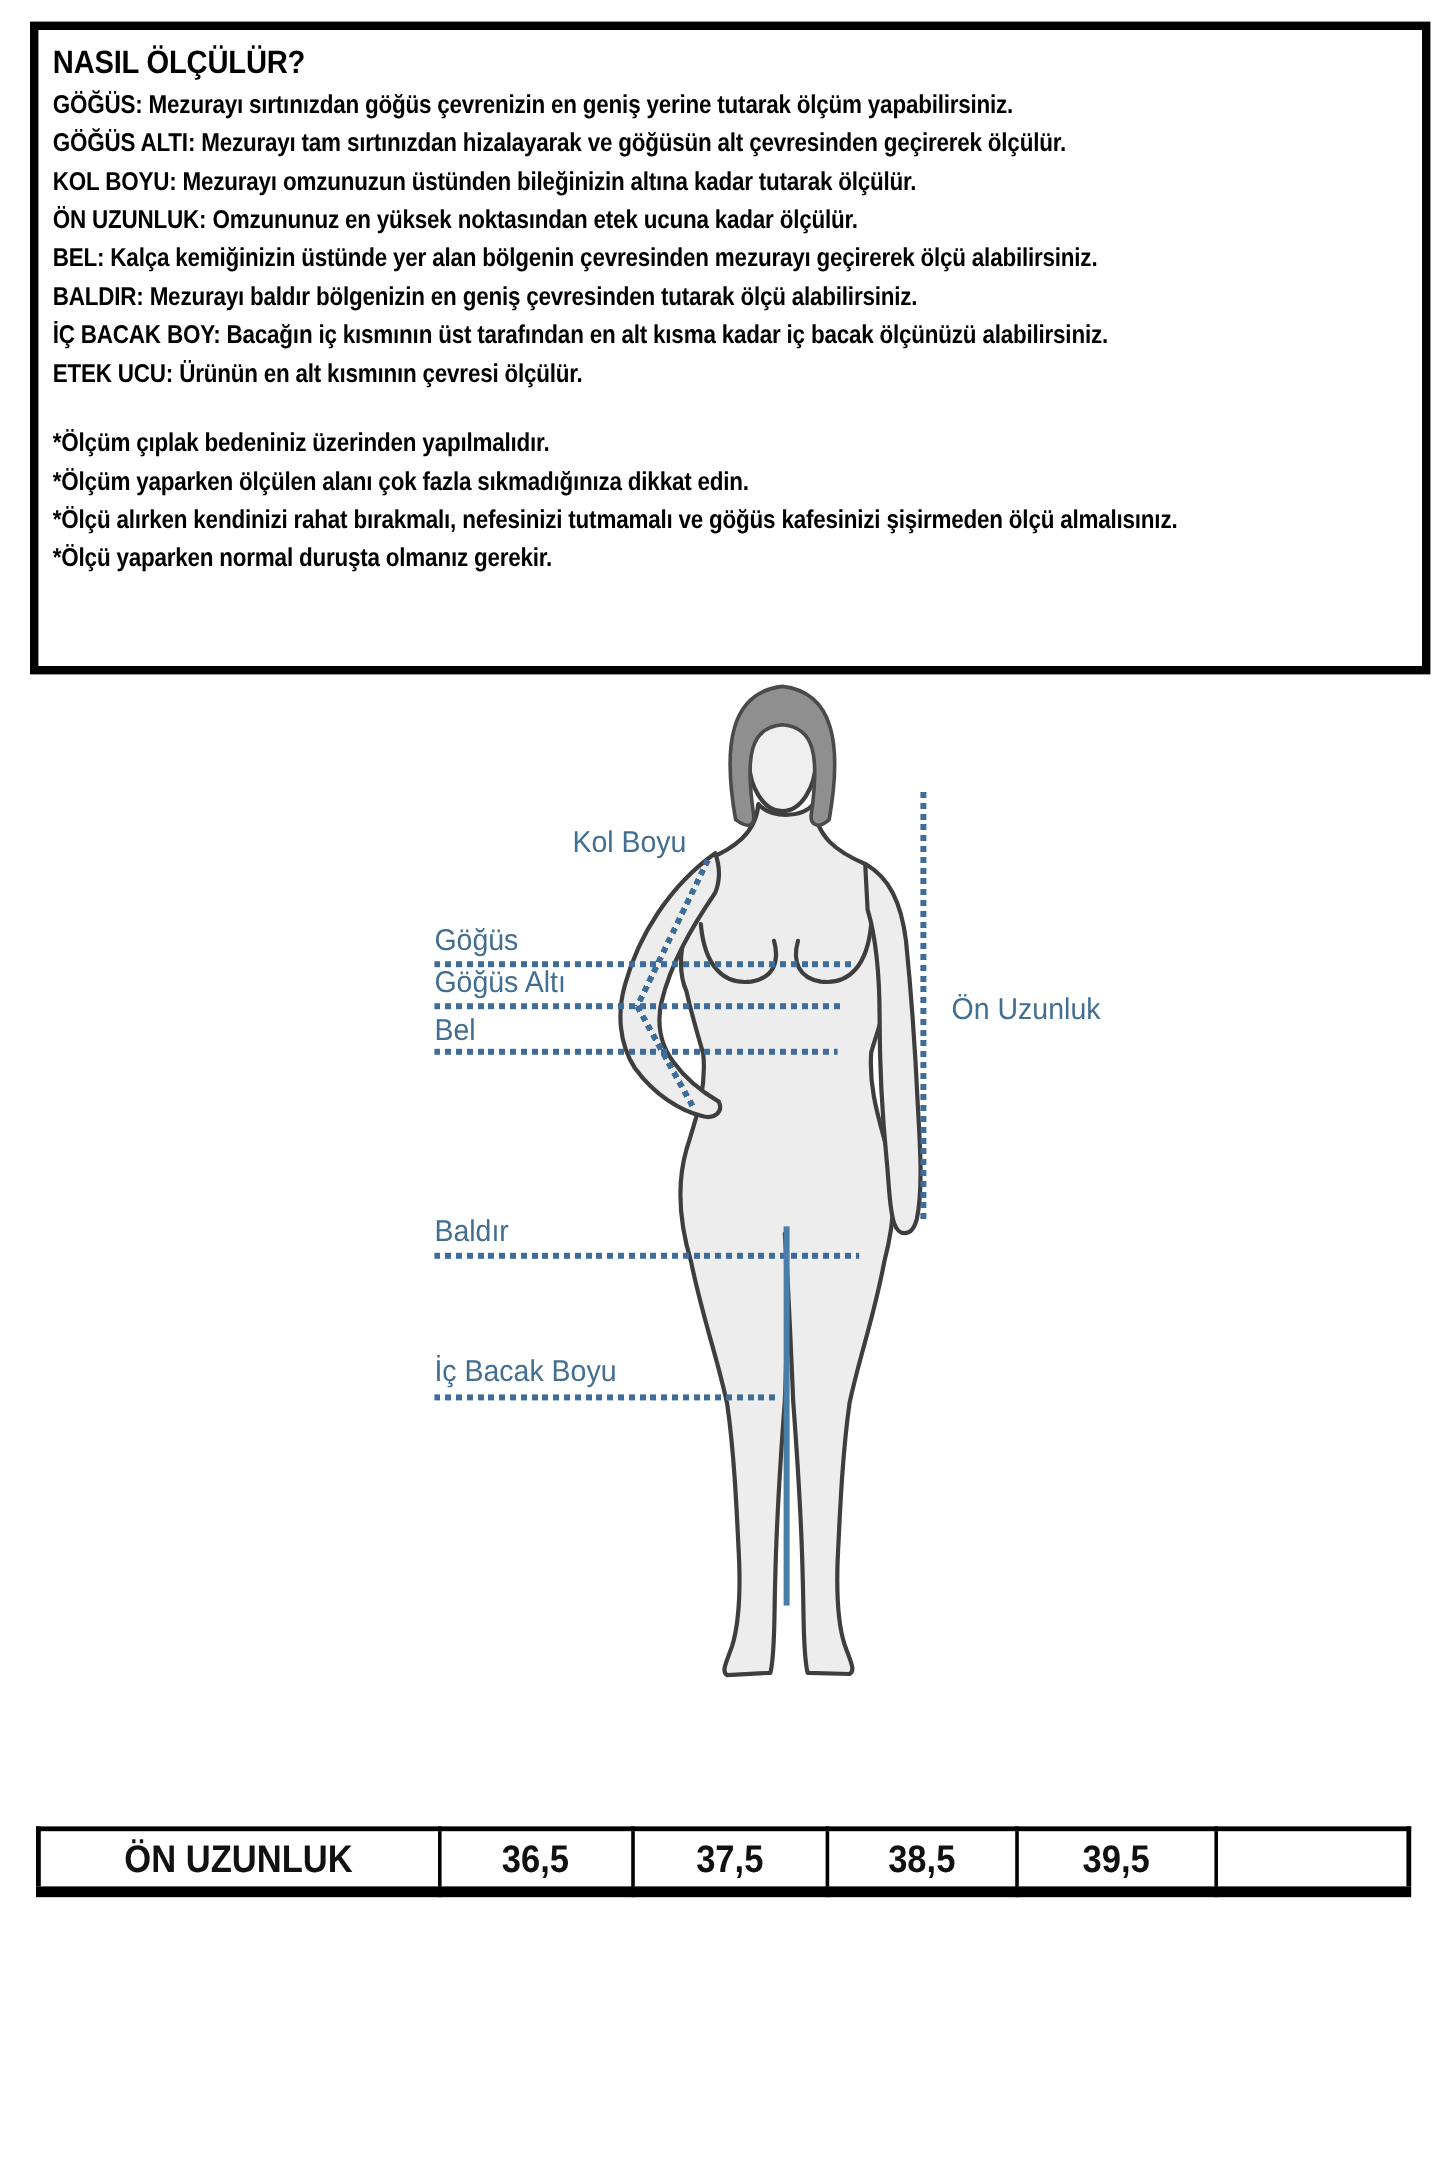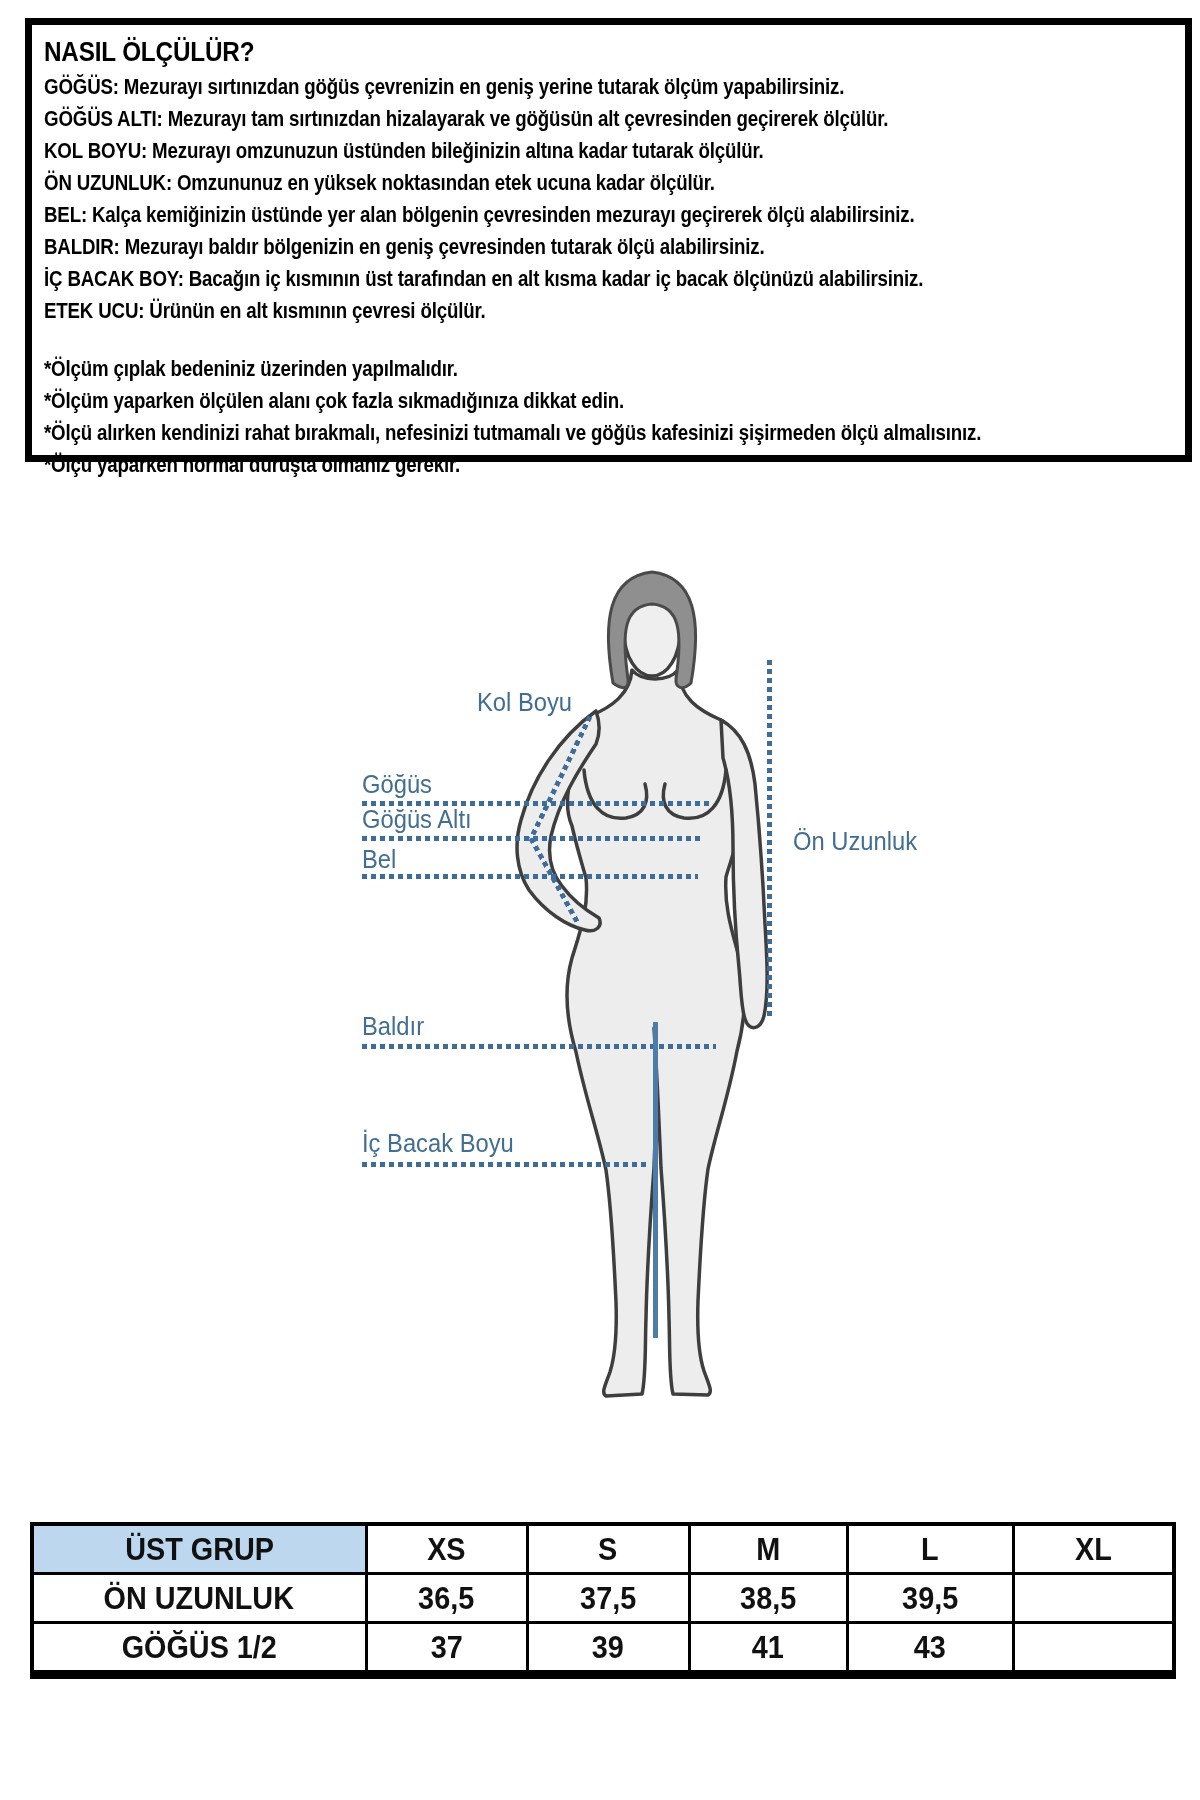--- a/index.html
+++ b/index.html
@@ -3,21 +3,21 @@
 <meta charset="utf-8">
 <style>
   html,body { margin:0; padding:0; background:#ffffff; }
   .page {
     position:relative; width:1200px; height:1800px; background:#ffffff;
     font-family:"Liberation Sans", sans-serif; overflow:hidden;
   }
 
   
   .instructions {
-    position:absolute; left:25px; top:18px; width:1167px; height:444px;
+    position:absolute; left:25px; top:18px; width:1167px; height:544px;
     border:7px solid #000; box-sizing:border-box;
     padding:8px 4px 0 12px; color:#000;
   }
   .tline {
     white-space:nowrap; transform:scaleX(0.87); transform-origin:0 50%;
     font-weight:bold; font-size:21.5px; line-height:32px; letter-spacing:-0.2px;
   }
   .tline.title { font-size:27px; line-height:38px; transform:scaleX(0.9); }
   .notes-spacer { height:26px; }
 
@@ -166,39 +166,23 @@
     <colgroup>
       <col style="width:334px">
         <col style="width:161px">
         <col style="width:162px">
       <col style="width:158px">
         <col style="width:166px">
         <col style="width:161px">
     </colgroup>
     <tbody>
       <tr>
-        <td class="hdr-label"><span>ÜST GRUP</span></td>
-        <td><span>XS</span></td>
-        <td><span>S</span></td>
-        <td><span>M</span></td>
-        <td><span>L</span></td>
-        <td><span>XL</span></td>
-      </tr>
-      <tr>
         <td><span>ÖN UZUNLUK</span></td>
         <td><span>36,5</span></td>
         <td><span>37,5</span></td>
         <td><span>38,5</span></td>
         <td><span>39,5</span></td>
-        <td><span></span></td>
-      </tr>
-      <tr>
-        <td><span>GÖĞÜS 1/2</span></td>
-        <td><span>37</span></td>
-        <td><span>39</span></td>
-        <td><span>41</span></td>
-        <td><span>43</span></td>
         <td><span></span></td>
       </tr>
     </tbody>
   </table>
 
 </div>
 
 </body></html>

